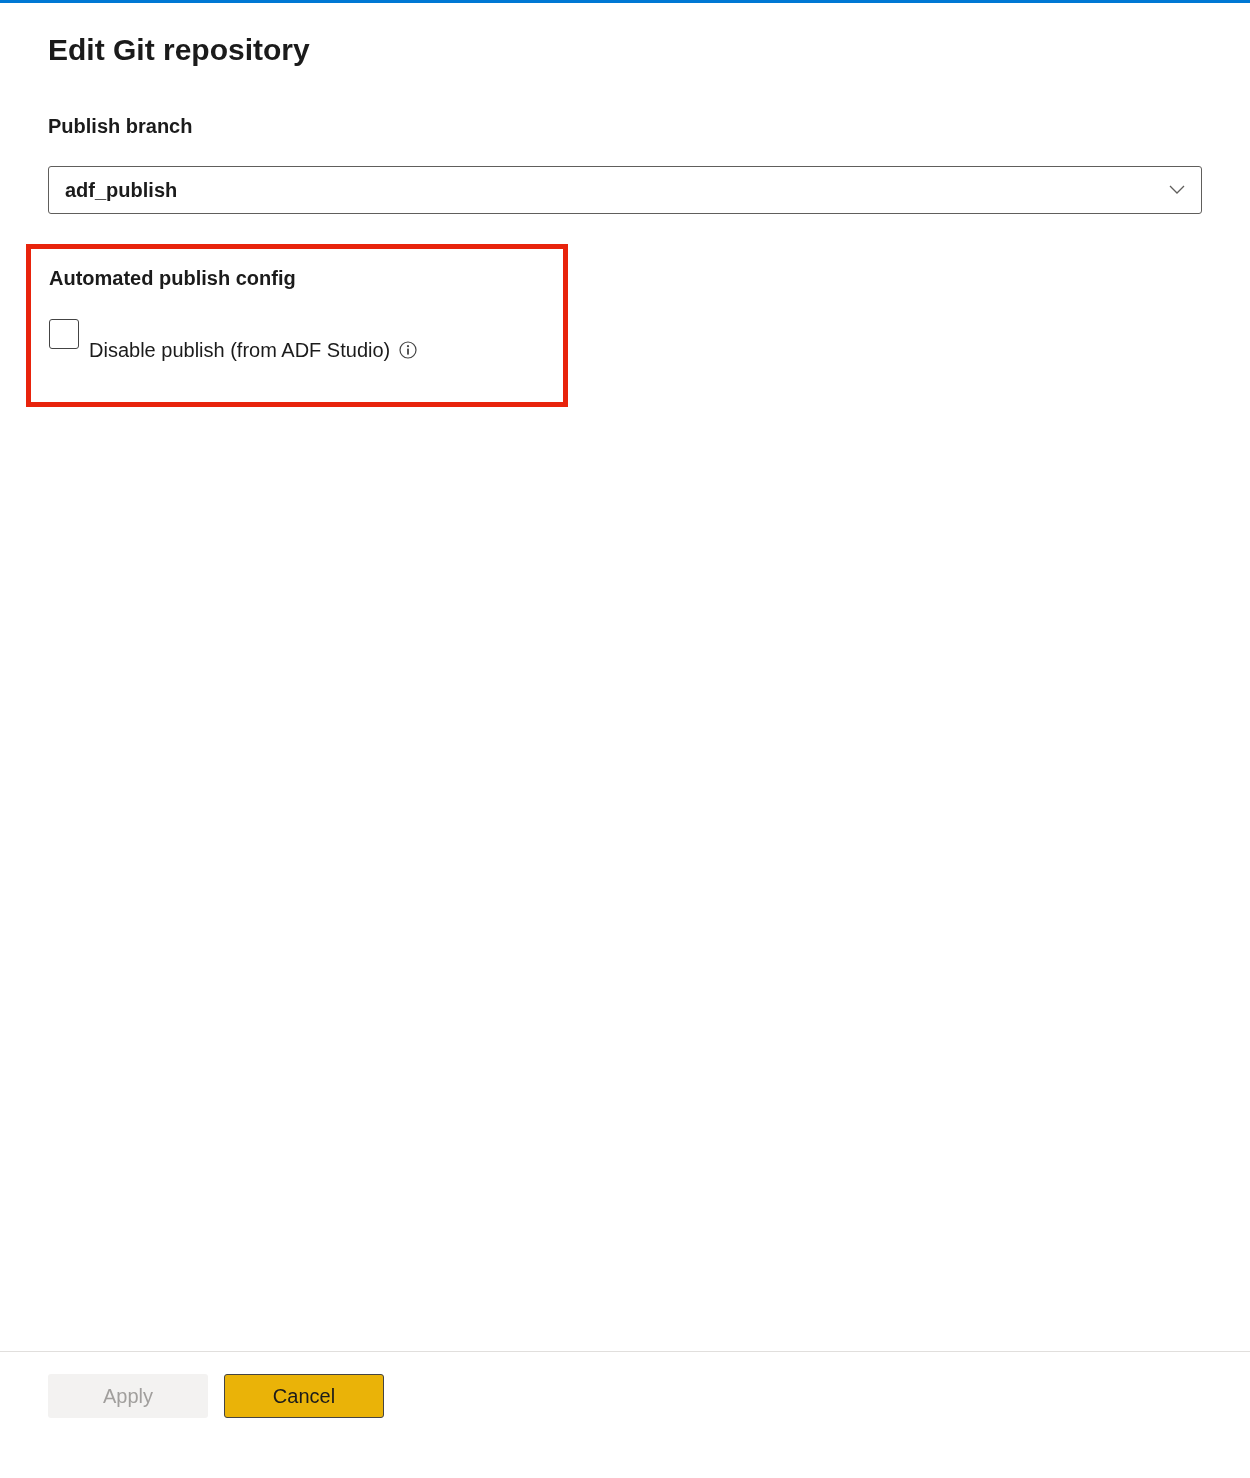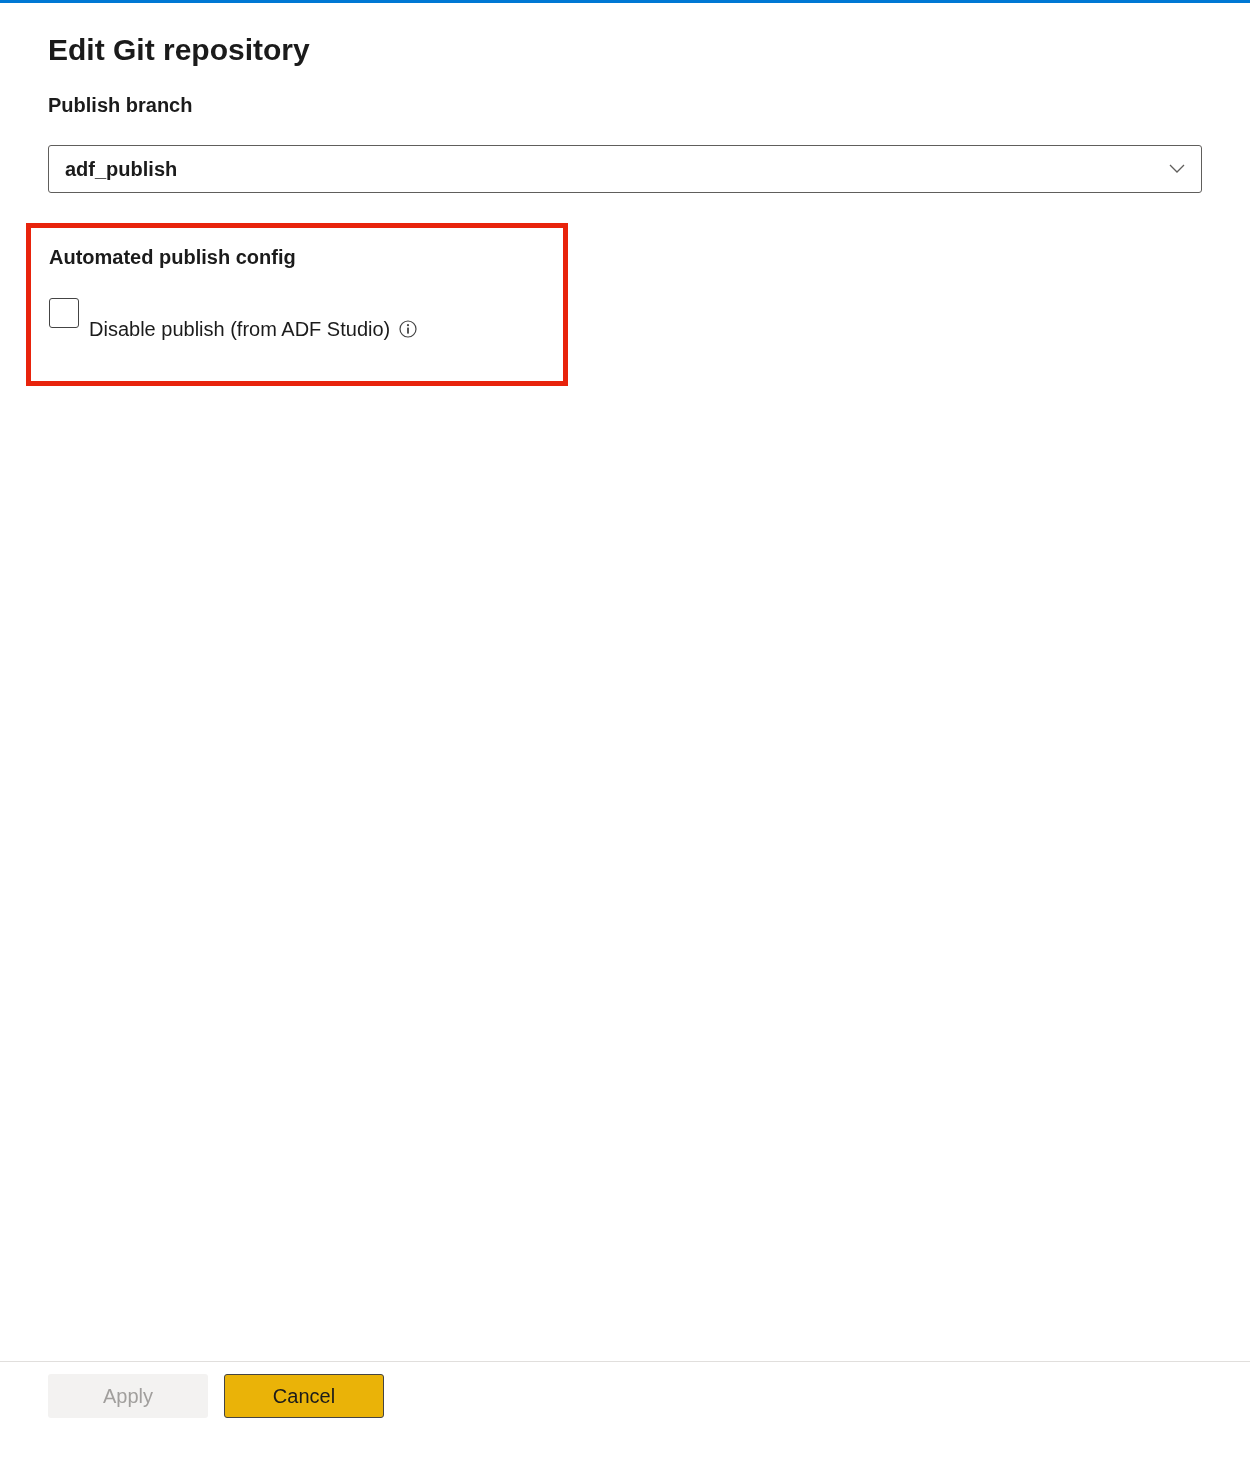--- a/index.html
+++ b/index.html
@@ -15,21 +15,21 @@
       position: relative;
       border-top: 3px solid #0078d4;
     }
     .content {
       padding: 30px 48px 0 48px;
     }
     .page-title {
       font-size: 30px;
       font-weight: 600;
       color: #1b1b1b;
-      margin-bottom: 27px;
+      margin-bottom: 48px;
     }
     .field-group {
       margin-bottom: 30px;
     }
     .field-label {
       font-size: 20px;
       font-weight: 600;
       color: #1b1b1b;
       margin-bottom: 28px;
       display: block;
@@ -100,21 +100,21 @@
       margin-left: 2px;
       position: relative;
       top: 2px;
     }
     .footer {
       position: absolute;
       bottom: 0;
       left: 0;
       right: 0;
       border-top: 1px solid #e1dfdd;
-      padding: 12px 48px 60px 48px;
+      padding: 22px 48px 60px 48px;
       display: flex;
       gap: 16px;
     }
     .btn {
       height: 44px;
       padding: 0 28px;
       font-size: 20px;
       border-radius: 3px;
       cursor: pointer;
       display: inline-flex;

